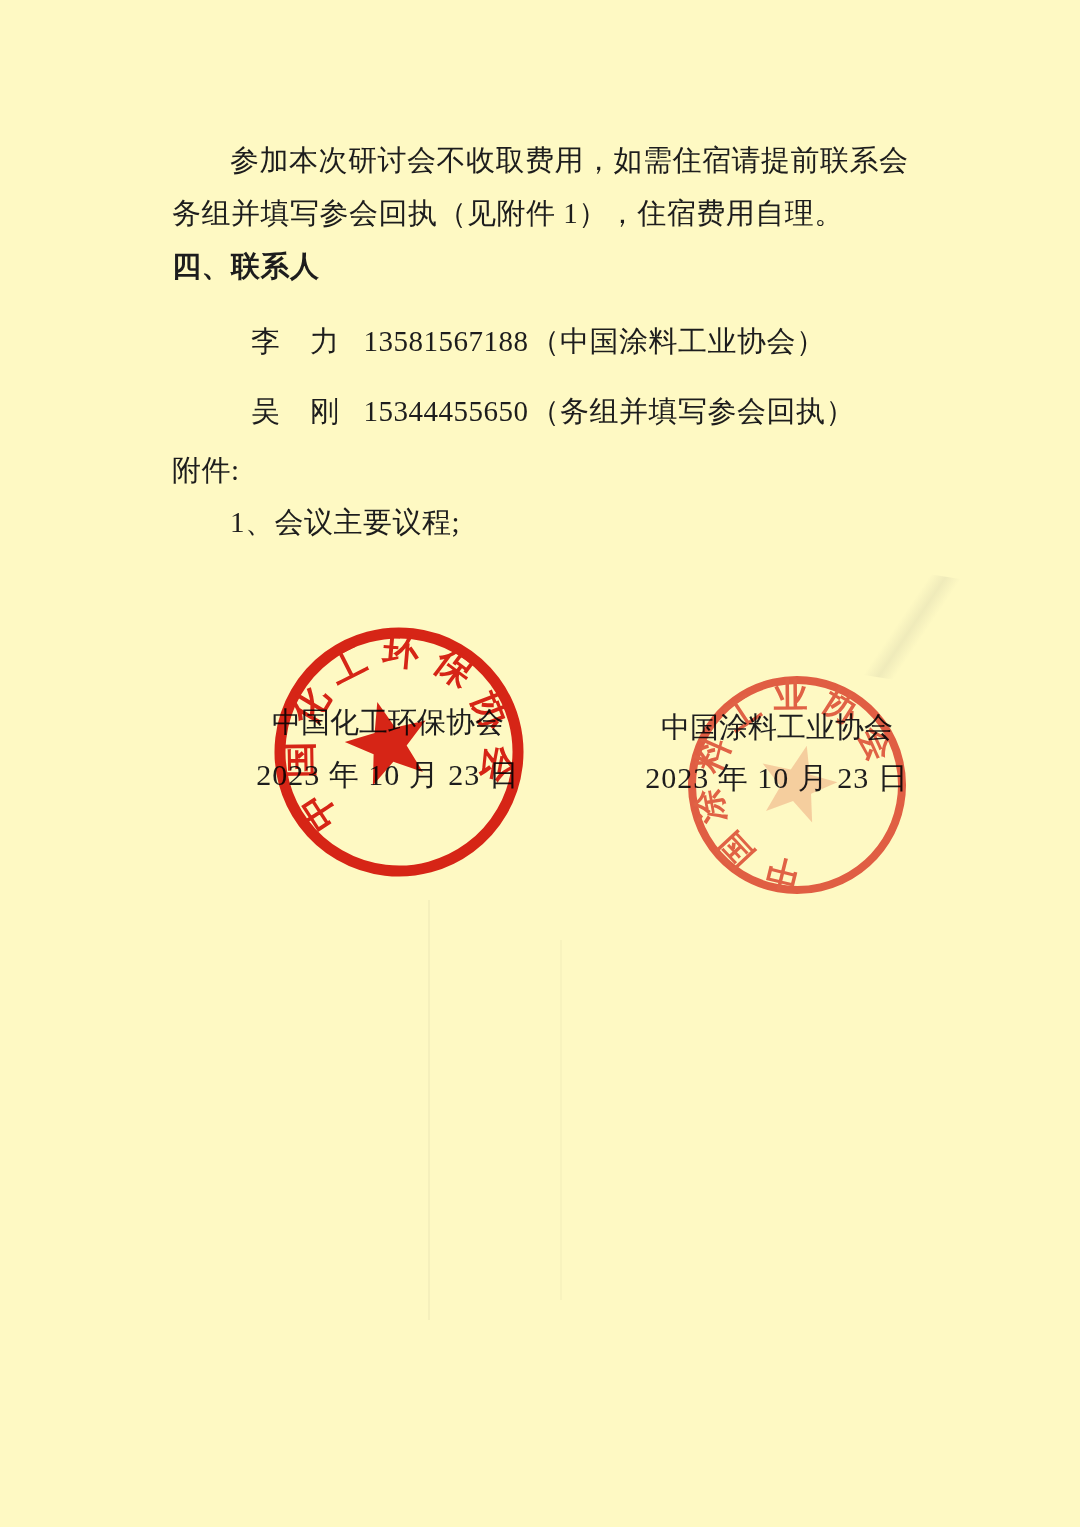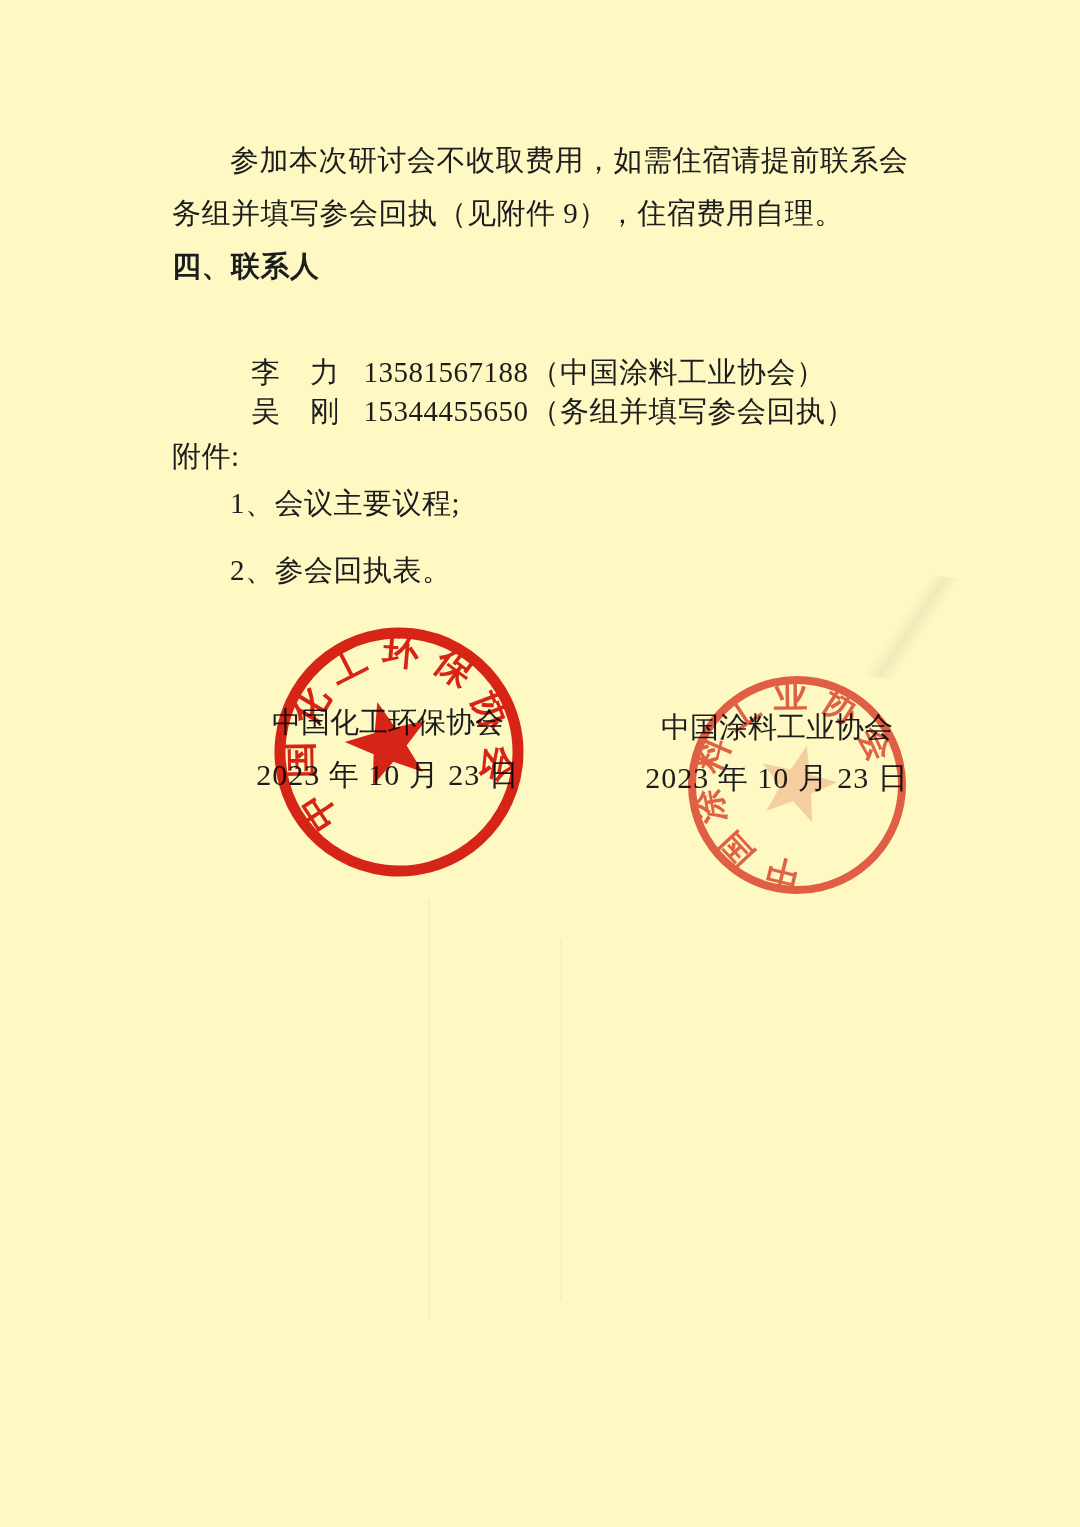--- a/index.html
+++ b/index.html
@@ -46,34 +46,33 @@
   .streak { position:absolute; width:2px; background:rgba(0,0,0,0.035); z-index:1; }
   .streak.s1 { left:428px; top:900px; height:420px; }
   .streak.s2 { left:560px; top:940px; height:360px; background:rgba(0,0,0,0.025); }
 </style>
 </head>
 <body>
 
 <div class="page">
 
   <p class="line" style="left:230px; top:141px;">参加本次研讨会不收取费用，如需住宿请提前联系会</p>
-  <p class="line" style="left:172px; top:194px;">务组并填写参会回执（见附件 9），住宿费用自理。</p>
+  <p class="line" style="left:172px; top:194px;">务组并填写参会回执（见附件 1），住宿费用自理。</p>
 
   <p class="line bold" style="left:172px; top:247px;text-align:center;">四、联系人</p>
 
-  <p class="line contact" style="left:220px; top:315px;text-align:center;">
+  <p class="line contact" style="left:220px; top:284px;text-align:center;">
     <span>李　力</span><span class="phone">13581567188</span><span class="org">（中国涂料工业协会）</span>
   </p>
   <p class="line contact" style="left:220px; top:354px;">
     <span>吴　刚</span><span class="phone">15344455650</span><span class="org">（务组并填写参会回执）</span>
   </p>
 
-  <p class="line" style="left:172px; top:437px;">附件:</p>
-  <p class="line" style="left:230px; top:484px;">1、会议主要议程;</p>
-  <p class="line" style="left:230px; top:551px;">2、参会回执表。</p>
+  <p class="line" style="left:172px; top:451px;">附件:</p>
+  <p class="line" style="left:230px; top:503px;">1、会议主要议程;</p>
 
   <p class="sig" style="left:266px; top:704px; width:244px;">中国化工环保协会</p>
   <p class="sig date" style="left:256px; top:757px; width:264px;">2023 年 10 月 23 日</p>
 
   <p class="sig" style="left:655px; top:709px; width:244px;">中国涂料工业协会</p>
   <p class="sig date" style="left:645px; top:760px; width:264px;">2023 年 10 月 23 日</p>
 
   <svg class="seal seal-left" style="left:259px; top:612px;" width="280" height="280" viewBox="-140 -140 280 280">
     <g transform="rotate(-15)">
       <circle class="ring" r="119"></circle>

